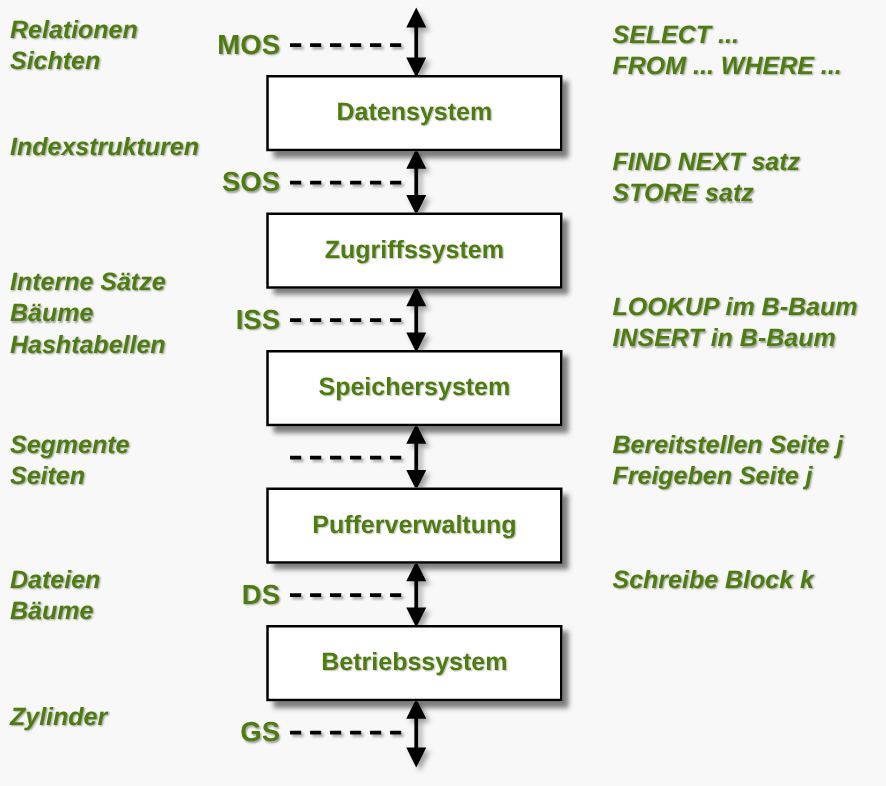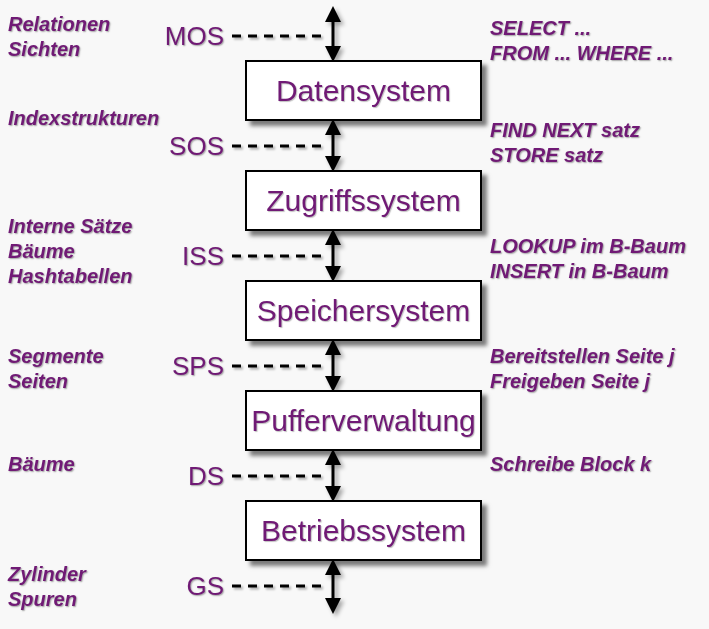--- a/index.html
+++ b/index.html
@@ -1,40 +1,40 @@
 <!DOCTYPE html>
 <html><head>
 <meta charset="utf-8">
 <style>
   html,body{margin:0;padding:0;background:#f8f8f8;}
   #stage{
     position:relative;
     width:709px;height:629px;
     background:#f8f8f8;
     font-family:"Liberation Sans", sans-serif;
-    color:#701a75;
+    color:#4d7c0f;
     overflow:hidden;
   }
   .note{
     position:absolute;
     font-size:20px;
     font-weight:bold;
     font-style:italic;
     line-height:25px;
     white-space:nowrap;
     text-shadow:1px 1px 1.5px rgba(0,0,0,0.35);
   }
   .left-note{left:8px;}
   .right-note{left:490px;}
   .if-code{
     position:absolute;
     width:100px;
     text-align:right;
-    font-size:26px;
-    font-weight:normal;
+    font-size:22px;
+    font-weight:bold;
     line-height:26px;
     white-space:nowrap;
     text-shadow:1px 1px 1.5px rgba(0,0,0,0.35);
   }
   .dash-svg{
     position:absolute;
     left:232px;
     width:92px;height:6px;
     filter:drop-shadow(2px 2px 1px rgba(0,0,0,0.3));
   }
@@ -46,23 +46,22 @@
   }
   .layer-box{
     position:absolute;
     left:213px;
     width:237px;height:61px;
     background:#ffffff;
     border:2px solid #000000;
     box-sizing:border-box;
     box-shadow:5px 5px 4px rgba(0,0,0,0.5);
     display:flex;align-items:center;justify-content:center;
-    font-size:30px;font-weight:normal;
+    font-size:20px;font-weight:bold;
     text-shadow:1px 1px 1px rgba(0,0,0,0.25);
-    margin-left:32px;
   }
 </style>
 </head>
 <body>
 
 <div id="stage">
 
   <div class="note left-note" style="top:12px">
     <div>Relationen</div>
     <div>Sichten</div>
@@ -73,25 +72,25 @@
   <div class="note left-note" style="top:214px">
     <div>Interne Sätze</div>
     <div>Bäume</div>
     <div>Hashtabellen</div>
   </div>
   <div class="note left-note" style="top:344px">
     <div>Segmente</div>
     <div>Seiten</div>
   </div>
   <div class="note left-note" style="top:452px">
+    <div>Dateien</div>
     <div>Bäume</div>
   </div>
   <div class="note left-note" style="top:562px">
     <div>Zylinder</div>
-    <div>Spuren</div>
   </div>
 
   <div class="note right-note" style="top:16px">
     <div>SELECT ...</div>
     <div>FROM ... WHERE ...</div>
   </div>
   <div class="note right-note" style="top:234px">
     <div>LOOKUP im B-Baum</div>
     <div>INSERT in B-Baum</div>
   </div>
@@ -103,21 +102,20 @@
     <div>Bereitstellen Seite j</div>
     <div>Freigeben Seite j</div>
   </div>
   <div class="note right-note" style="top:452px">
     <div>Schreibe Block k</div>
   </div>
 
   <div class="if-code" style="top:23px;left:124px">MOS</div>
   <div class="if-code" style="top:133px;left:124px">SOS</div>
   <div class="if-code" style="top:243px;left:124px">ISS</div>
-  <div class="if-code" style="top:353px;left:124px">SPS</div>
   <div class="if-code" style="top:463px;left:124px">DS</div>
   <div class="if-code" style="top:573px;left:124px">GS</div>
 
   <svg class="dash-svg" style="top:33px" viewBox="0 0 92 6">
       <line x1="0" y1="3" x2="92" y2="3" stroke="#000" stroke-width="3" stroke-dasharray="9 7"></line>
     </svg>
   <svg class="dash-svg" style="top:143px" viewBox="0 0 92 6">
       <line x1="0" y1="3" x2="92" y2="3" stroke="#000" stroke-width="3" stroke-dasharray="9 7"></line>
     </svg>
   <svg class="dash-svg" style="top:253px" viewBox="0 0 92 6">

